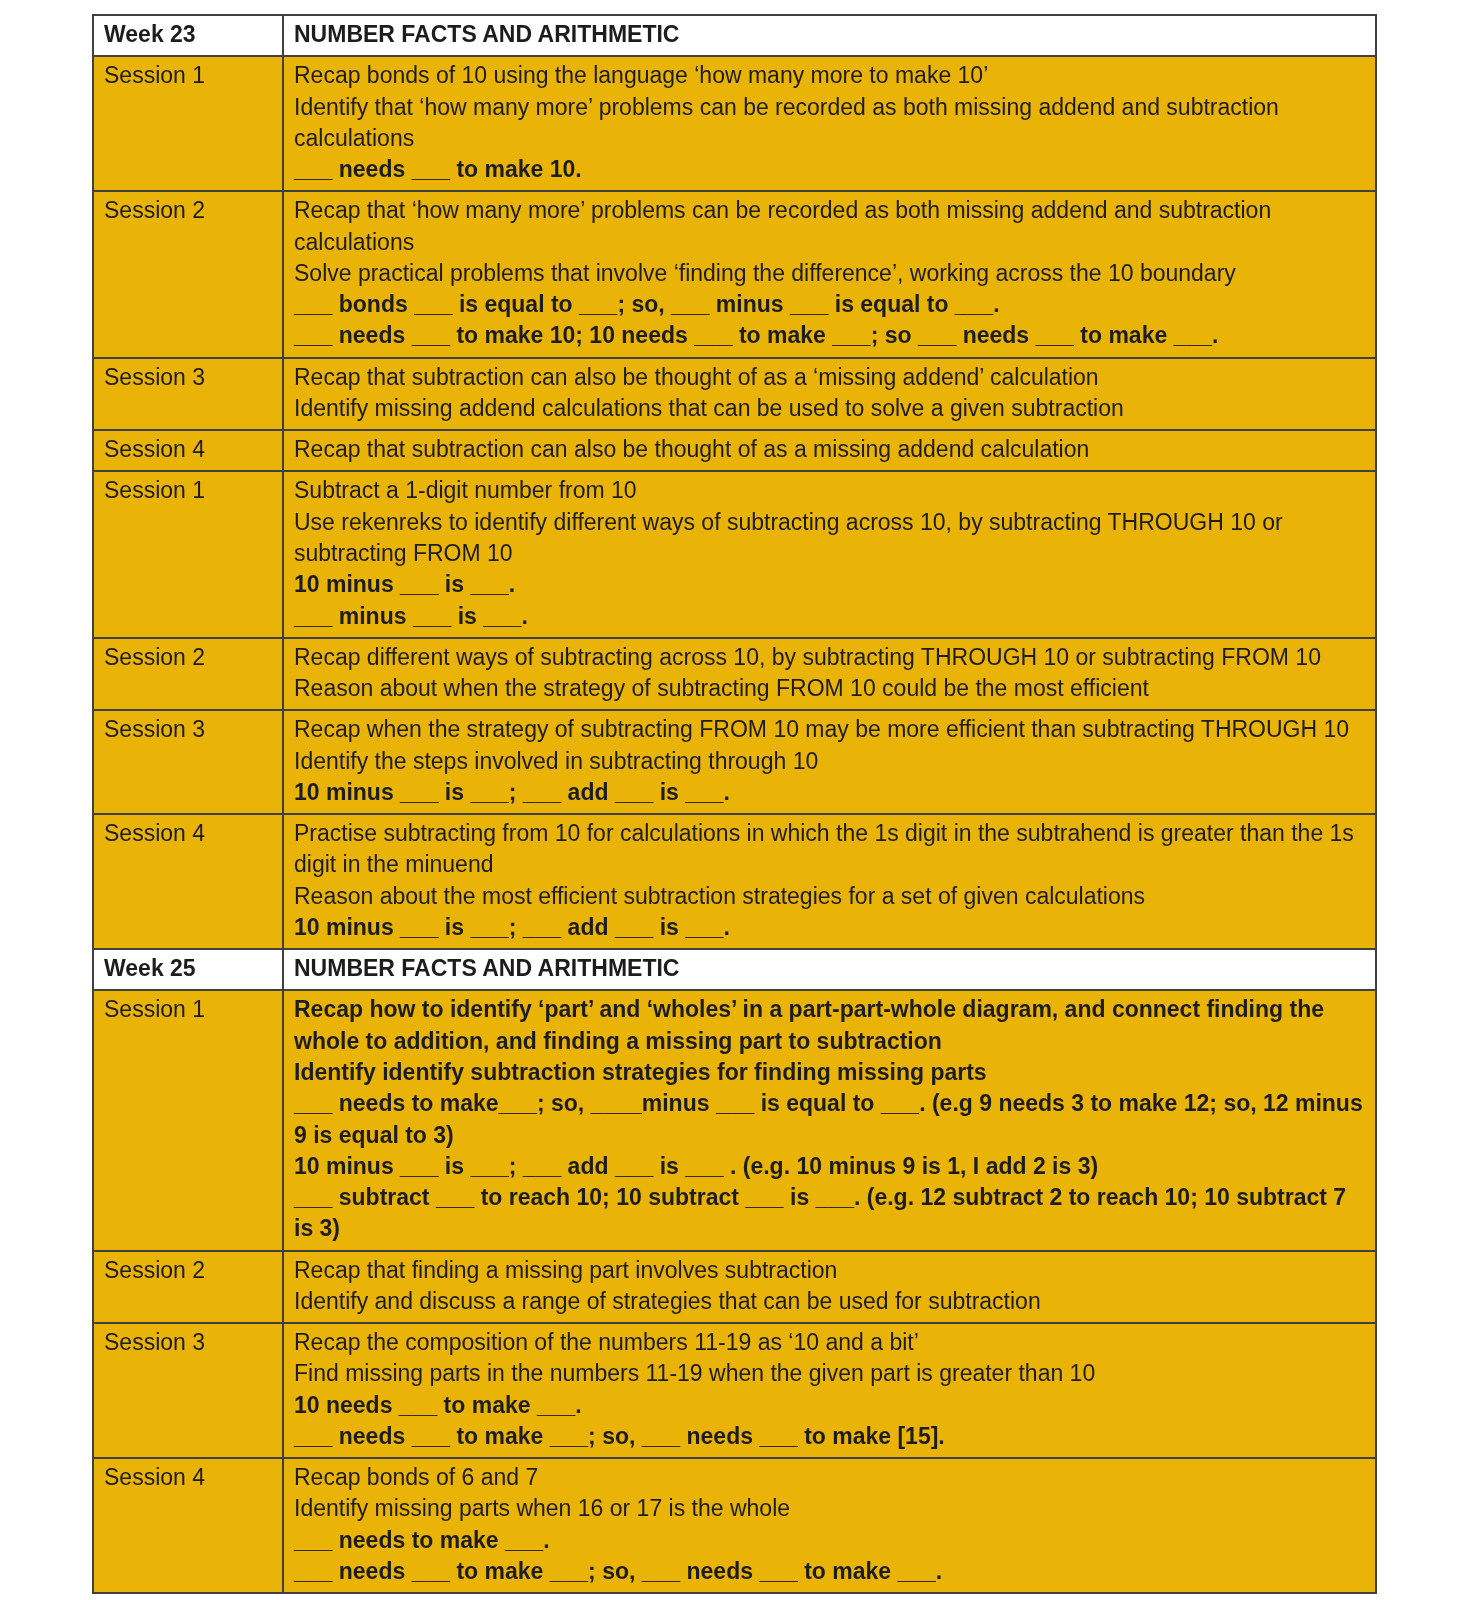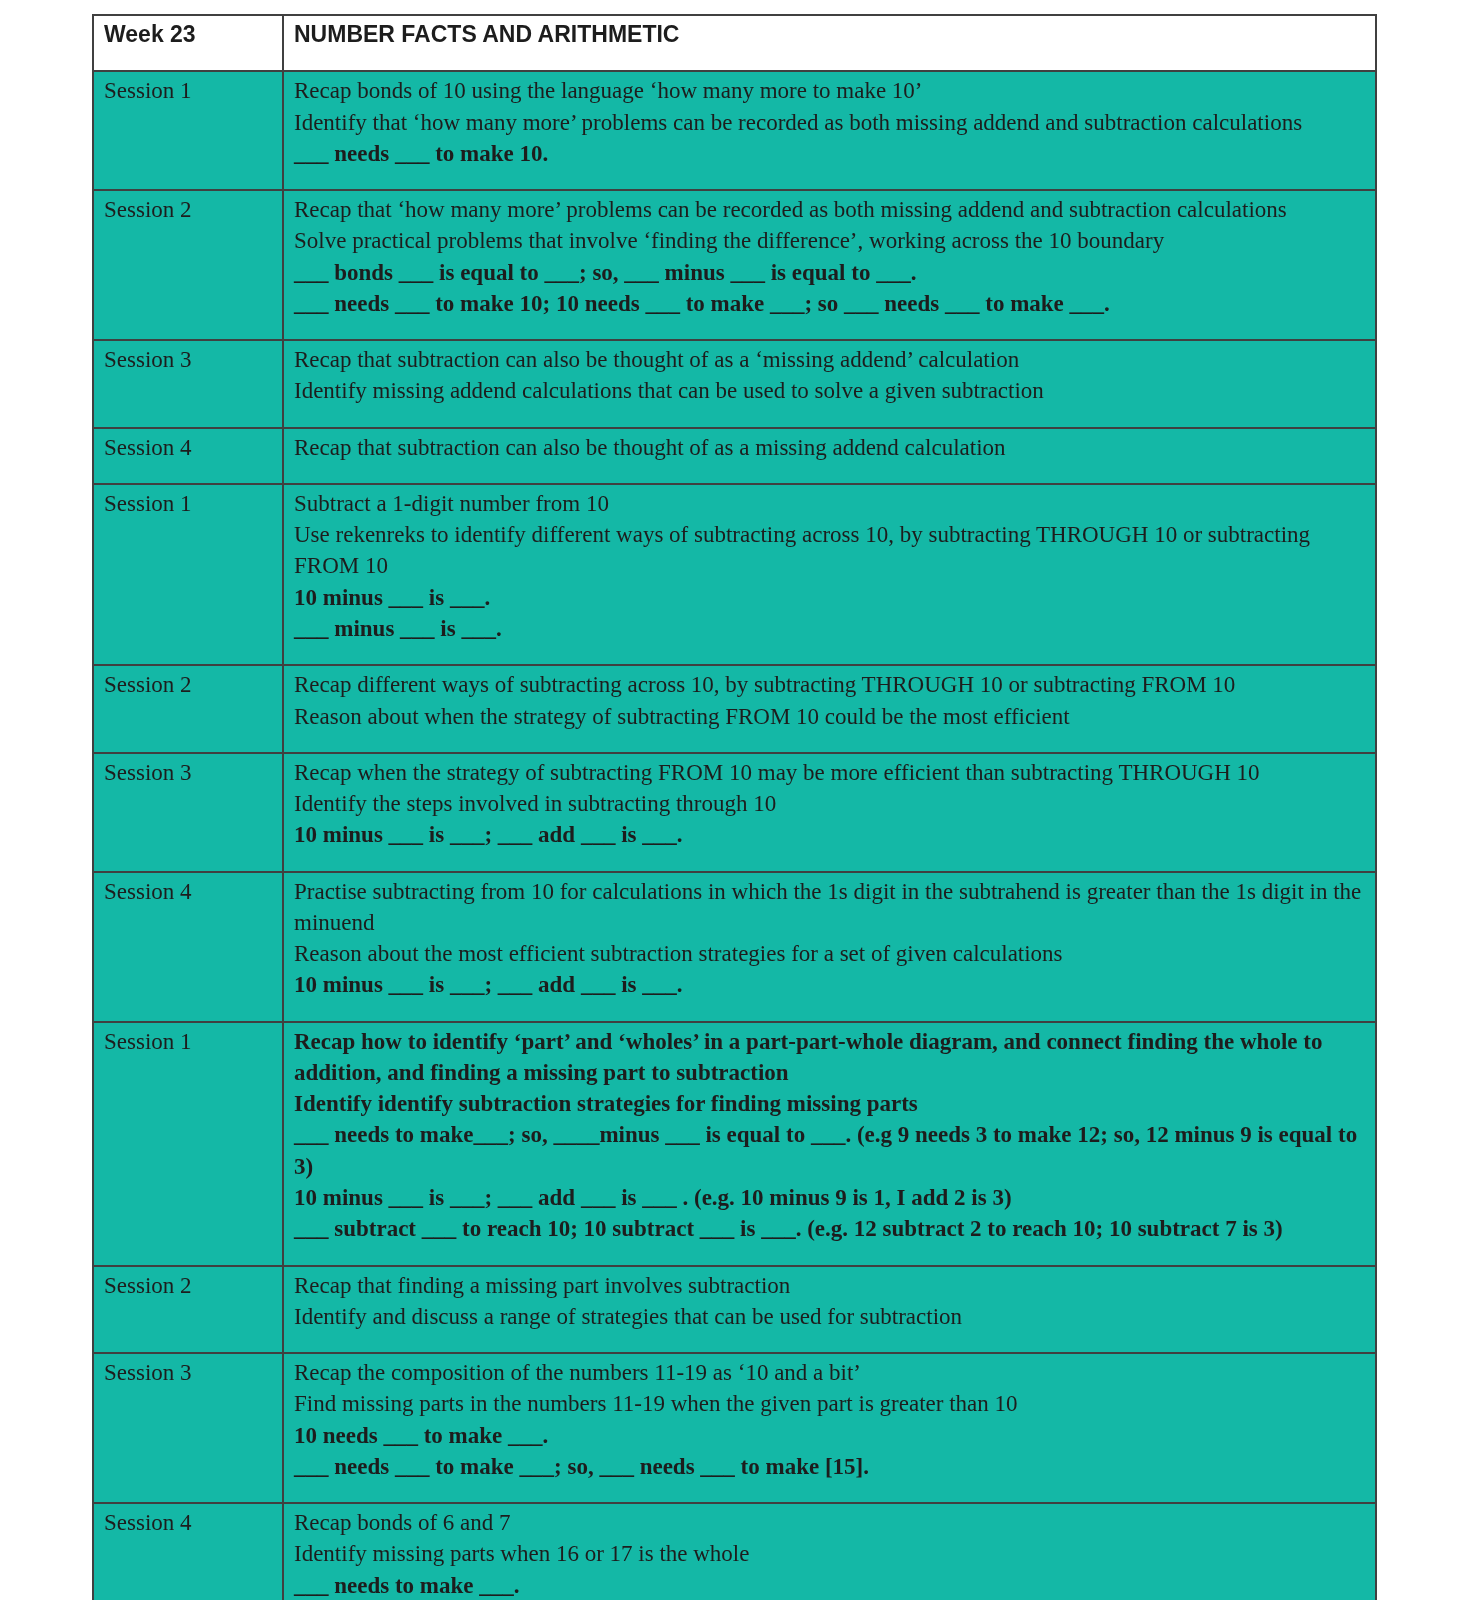--- a/index.html
+++ b/index.html
@@ -19,32 +19,31 @@
     border-collapse: collapse;
     width: 100%;
     table-layout: fixed;
     font-size: 23px;
     line-height: 1.36;
     color: #1d1d1d;
   }
   table.scheme td {
     border: 2px solid #404040;
     vertical-align: top;
-    padding: 3px 10px 20px 10px;
+    padding: 3px 10px 5px 10px;
     overflow-wrap: break-word;
   }
   col.col-label   { width: 190px; }
   col.col-content { width: auto; }
   tr.week-row td {
     background: #ffffff;
     font-weight: bold;
   }
   tr.session-row td {
-    background: #14b8a6;
-    font-family: Liberation Serif, serif;
+    background: #eab308;
   }
   td p {
     margin: 0;
   }
   td p.bold {
     font-weight: bold;
   }
 </style>
 </head>
 <body>
@@ -115,20 +114,24 @@
           </td>
         </tr>
         <tr class="session-row">
           <td>Session 4</td>
           <td>
             <p>Practise subtracting from 10 for calculations in which the 1s digit in the subtrahend is greater than the 1s digit in the minuend</p>
             <p>Reason about the most efficient subtraction strategies for a set of given calculations</p>
             <p class="bold">10 minus ___ is ___; ___ add ___ is ___.</p>
           </td>
         </tr>
+        <tr class="week-row">
+          <td>Week 25</td>
+          <td>NUMBER FACTS AND ARITHMETIC</td>
+        </tr>
         <tr class="session-row">
           <td>Session 1</td>
           <td>
             <p class="bold">Recap how to identify ‘part’ and ‘wholes’ in a part-part-whole diagram, and connect finding the whole to addition, and finding a missing part to subtraction</p>
             <p class="bold">Identify identify subtraction strategies for finding missing parts</p>
             <p class="bold">___ needs to make___; so, ____minus ___ is equal to ___. (e.g 9 needs 3 to make 12; so, 12 minus 9 is equal to 3)</p>
             <p class="bold">10 minus ___ is ___; ___ add ___ is ___ . (e.g. 10 minus 9 is 1, I add 2 is 3)</p>
             <p class="bold">___ subtract ___ to reach 10; 10 subtract ___ is ___. (e.g. 12 subtract 2 to reach 10; 10 subtract 7 is 3)</p>
           </td>
         </tr>

